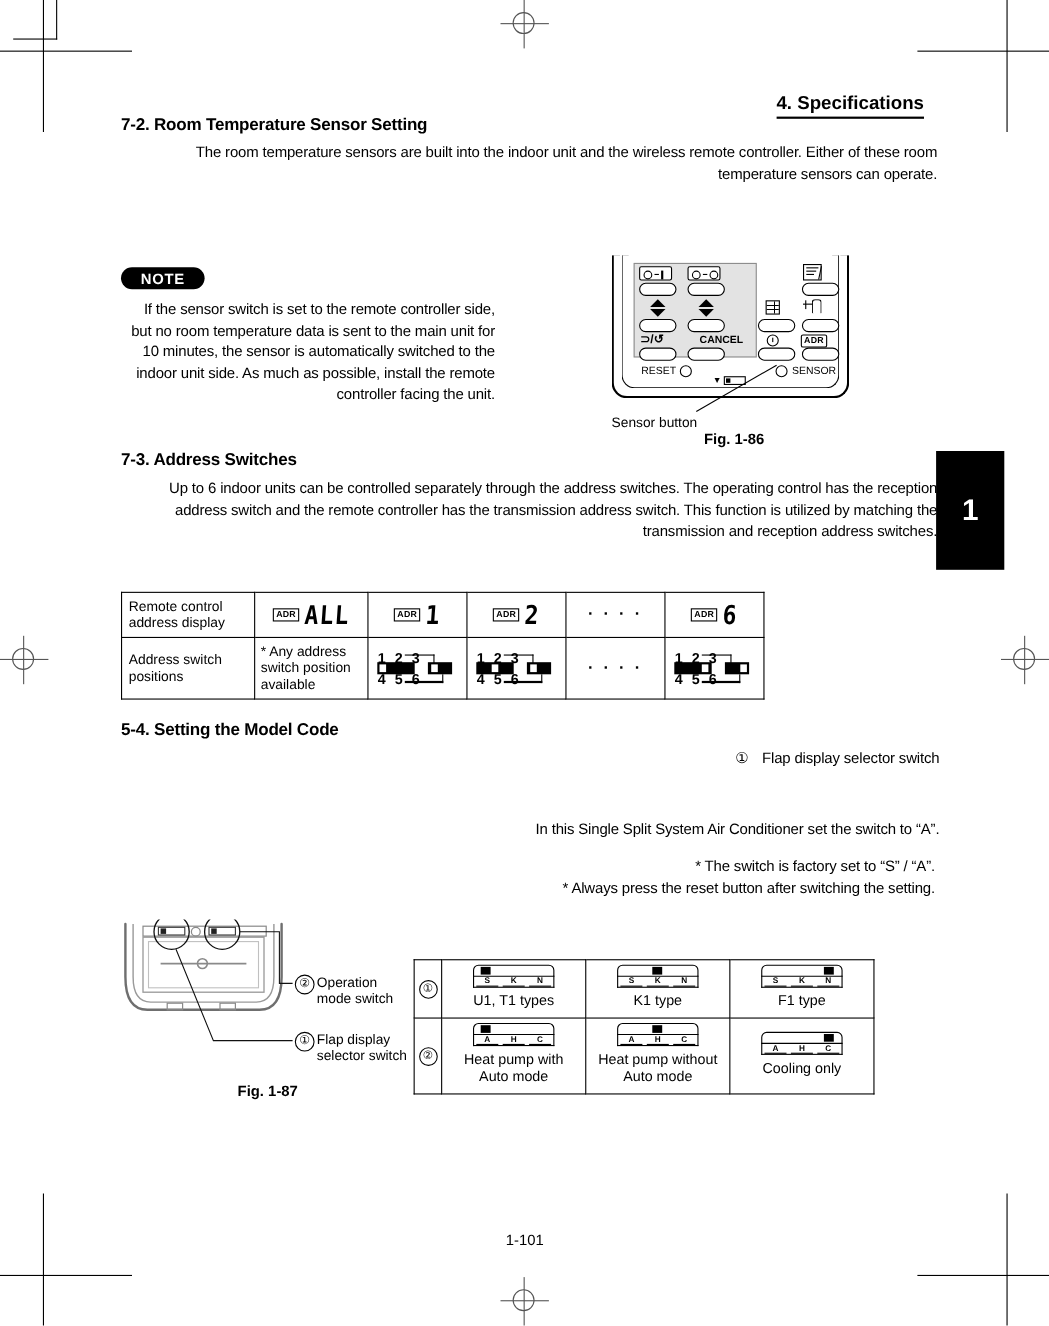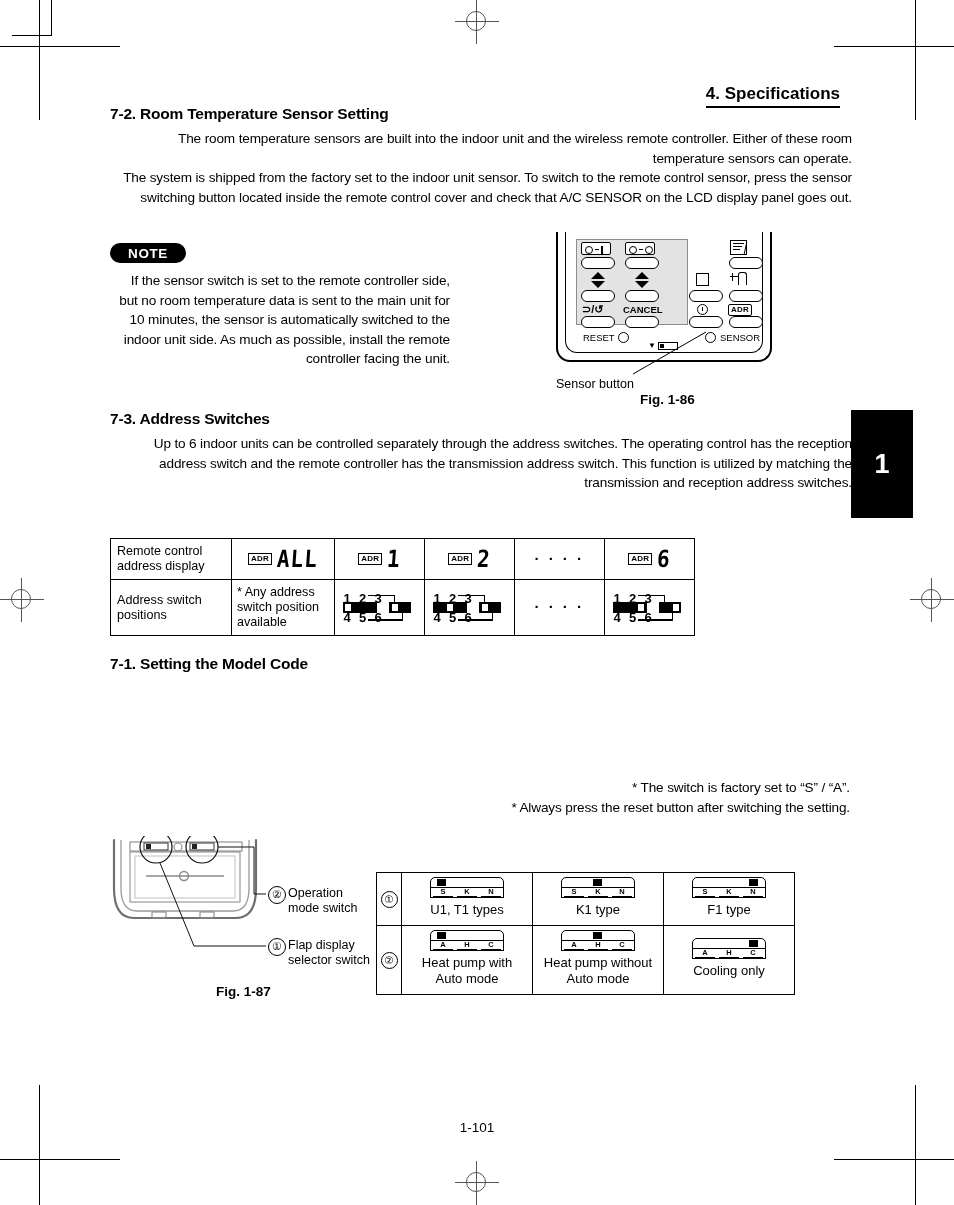--- a/index.html
+++ b/index.html
@@ -384,21 +384,20 @@
     <div class="rv"></div>
 </div>
 
 <div class="spec-title">4. Specifications</div>
 <div class="tab-marker">1</div>
 
 <div class="section-head" style="left:110px;top:105px;">7-2. Room Temperature Sensor Setting</div>
 
 <div class="body-text" style="left:110px;top:129px;width:742px;">
   <p>The room temperature sensors are built into the indoor unit and the wireless remote controller. Either of these room temperature sensors can operate.</p>
-  <p>The system is shipped from the factory set to the indoor unit sensor. To switch to the remote control sensor, press the sensor switching button located inside the remote control cover and check that A/C SENSOR on the LCD display panel goes out.</p>
 </div>
 
 <div class="note-badge">NOTE</div>
 <div class="body-text" style="left:110px;top:271px;width:340px;">If the sensor switch is set to the remote controller side, but no room temperature data is sent to the main unit for 10 minutes, the sensor is automatically switched to the indoor unit side. As much as possible, install the remote controller facing the unit.</div>
 
 <div class="remote-fig">
   <div class="remote-outer"></div>
   <div class="remote-inner"></div>
 
   <div class="btn-panel"></div>
@@ -421,21 +420,21 @@
     <div style="position:absolute;left:3px;top:2.5px;width:8px;height:8px;border:1.2px solid #000;border-radius:50%;box-sizing:border-box;"></div>
     <div style="position:absolute;left:13px;top:5.5px;width:4px;height:1.4px;background:#000;"></div>
     <div style="position:absolute;left:19px;top:2.5px;width:8px;height:8px;border:1.3px solid #000;border-radius:50%;box-sizing:border-box;"></div>
   </div>
   <div class="rbtn" style="left:69px;top:25px;"></div>
   <div class="arrowpair" style="left:79px;top:40px;">
     <div class="up"></div>
       <div class="dn"></div>
   </div>
   <div class="rbtn" style="left:69px;top:58px;"></div>
-  <div class="rlabel" style="left:67px;top:73px;font-size:9.5px;">CANCEL</div>
+  <div class="rlabel" style="left:80px;top:73px;font-size:9.5px;">CANCEL</div>
   <div class="rbtn" style="left:69px;top:84px;"></div>
 
   <div class="grid-icon" style="left:140px;top:41px;"></div>
   <div class="rbtn" style="left:133px;top:58px;"></div>
   <div class="clockglyph" style="left:141px;top:72px;"></div>
   <div class="rbtn" style="left:133px;top:84px;"></div>
 
   <div class="ricon" style="left:174px;top:8px;width:17px;height:15px;">
     <div style="position:absolute;left:2px;top:2px;width:11px;height:1.2px;background:#000;"></div>
     <div style="position:absolute;left:2px;top:5px;width:9px;height:1.2px;background:#000;"></div>
@@ -553,26 +552,32 @@
         <div class="knob" style="left:61px;"></div>
         <div class="conn-bot" style="left:26px;width:35px;"></div>
         <div class="conn-v" style="left:60px;bottom:4px;height:8px;"></div>
         <div class="nums bot">4 5 6</div>
       </div>
     </td>
   </tr>
 </tbody>
   </table>
 
-<div class="section-head" style="left:110px;top:655px;">7-1. Setting the Model Code</div>
+<div class="section-head" style="left:110px;top:655px;">5-4. Setting the Model Code</div>
 
 <div class="body-text" style="left:114px;top:680px;width:740px;">
+  <p>
+    <span>①</span>
+    <span style="display:inline-block;width:5px;"></span>
+    <span>Flap display selector switch</span>
+  </p>
 </div>
 
 <div class="body-text" style="left:114px;top:744px;width:740px;">
+  <p style="padding-left:22px;">In this Single Split System Air Conditioner set the switch to “A”.</p>
 </div>
 
 <div class="body-text" style="left:110px;top:778px;width:740px;">* The switch is factory set to “S” / “A”.</div>
 <div class="body-text" style="left:110px;top:798px;width:740px;">* Always press the reset button after switching the setting.</div>
 
 <div class="fig87">
   <svg width="270" height="150">
 
     <path d="M6 4 L6 52 Q6 82 26 82 L128 82 Q148 82 148 52 L148 4" fill="none" stroke="#6f6f6f" stroke-width="2.2" stroke-linecap="round"></path>
     <path d="M13 4 L13 52 Q13 75 29 75 L125 75 Q141 75 141 52 L141 4" fill="none" stroke="#9a9a9a" stroke-width="1.3"></path>

